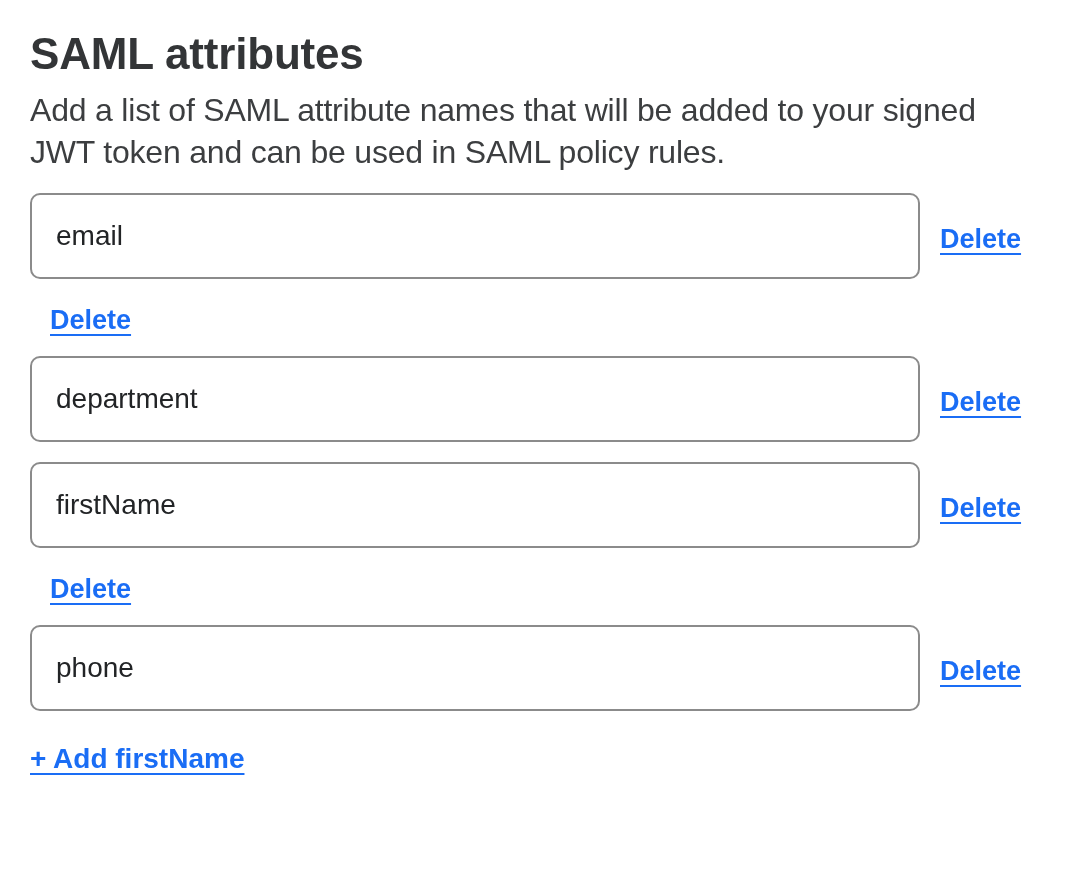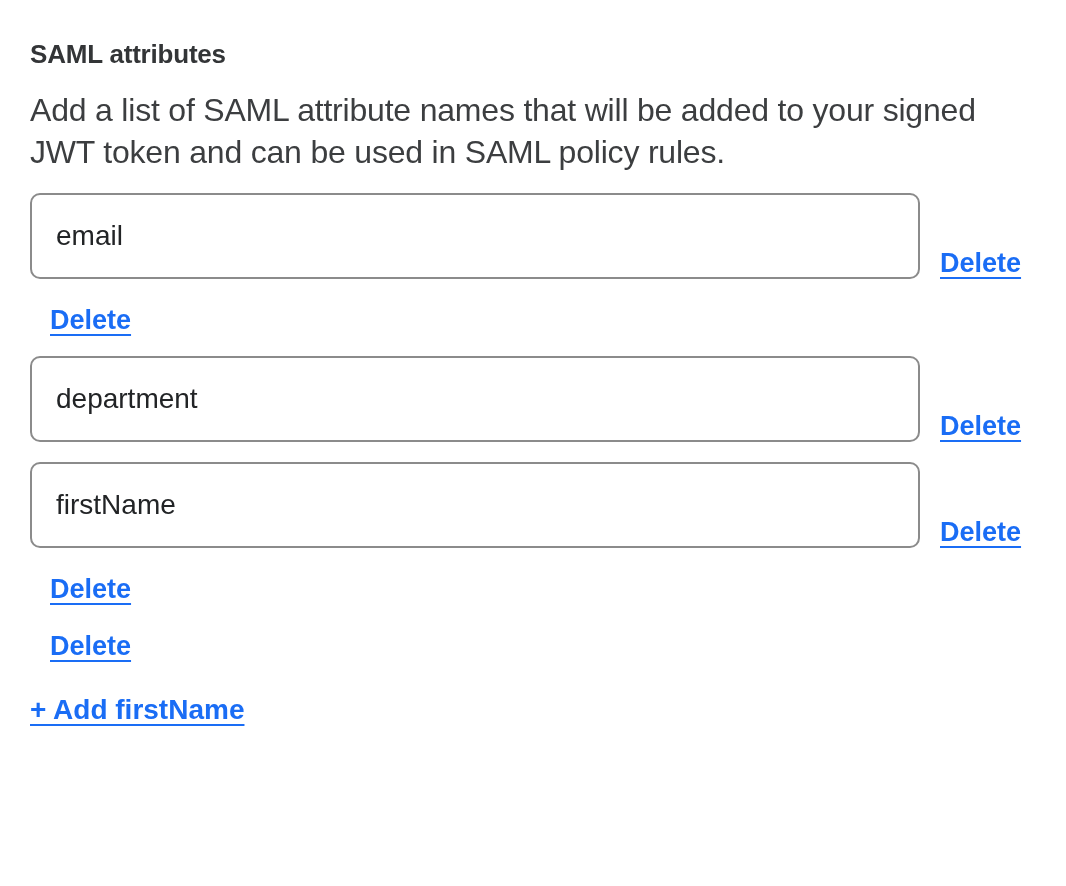--- a/index.html
+++ b/index.html
@@ -12,41 +12,41 @@
   }
   .page {
     width: 1066px;
     height: 886px;
     background: #ffffff;
     padding: 34px 0 0 30px;
     overflow: hidden;
   }
   .section-title {
     margin: 0;
-    font-size: 26px;
+    font-size: 44px;
     line-height: 40px;
     font-weight: 700;
     color: #333537;
     letter-spacing: -0.2px;
   }
   .section-description {
     margin: 15px 0 0 0;
     font-size: 32px;
     line-height: 42px;
     font-weight: 400;
     color: #3c3e40;
     max-width: 1012px;
     letter-spacing: -0.2px;
   }
   .attr-rows {
     margin-top: 20px;
   }
   .attr-row {
     display: flex;
-    align-items: flex-end;
+    align-items: center;
     margin-bottom: 20px;
   }
   .attr-input {
     width: 890px;
     height: 86px;
     border: 2px solid #8b8b8b;
     border-radius: 10px;
     padding: 0 24px;
     font-family: "Liberation Sans", "DejaVu Sans", sans-serif;
     font-size: 28px;
@@ -104,20 +104,21 @@
     <div class="attr-row">
       <input class="attr-input" type="text" value="firstName" style="">
       <a class="link delete-link">Delete</a>
     </div>
 
     <div class="attr-row">
       <a class="link delete-link">Delete</a>
     </div>
 
     <div class="attr-row">
+      <input class="attr-input" type="text" value="phone" style="">
       <a class="link delete-link">Delete</a>
     </div>
 
   </div>
 
   <a class="link add-attribute-link">+ Add firstName</a>
 
 </div>
 
 </body></html>

